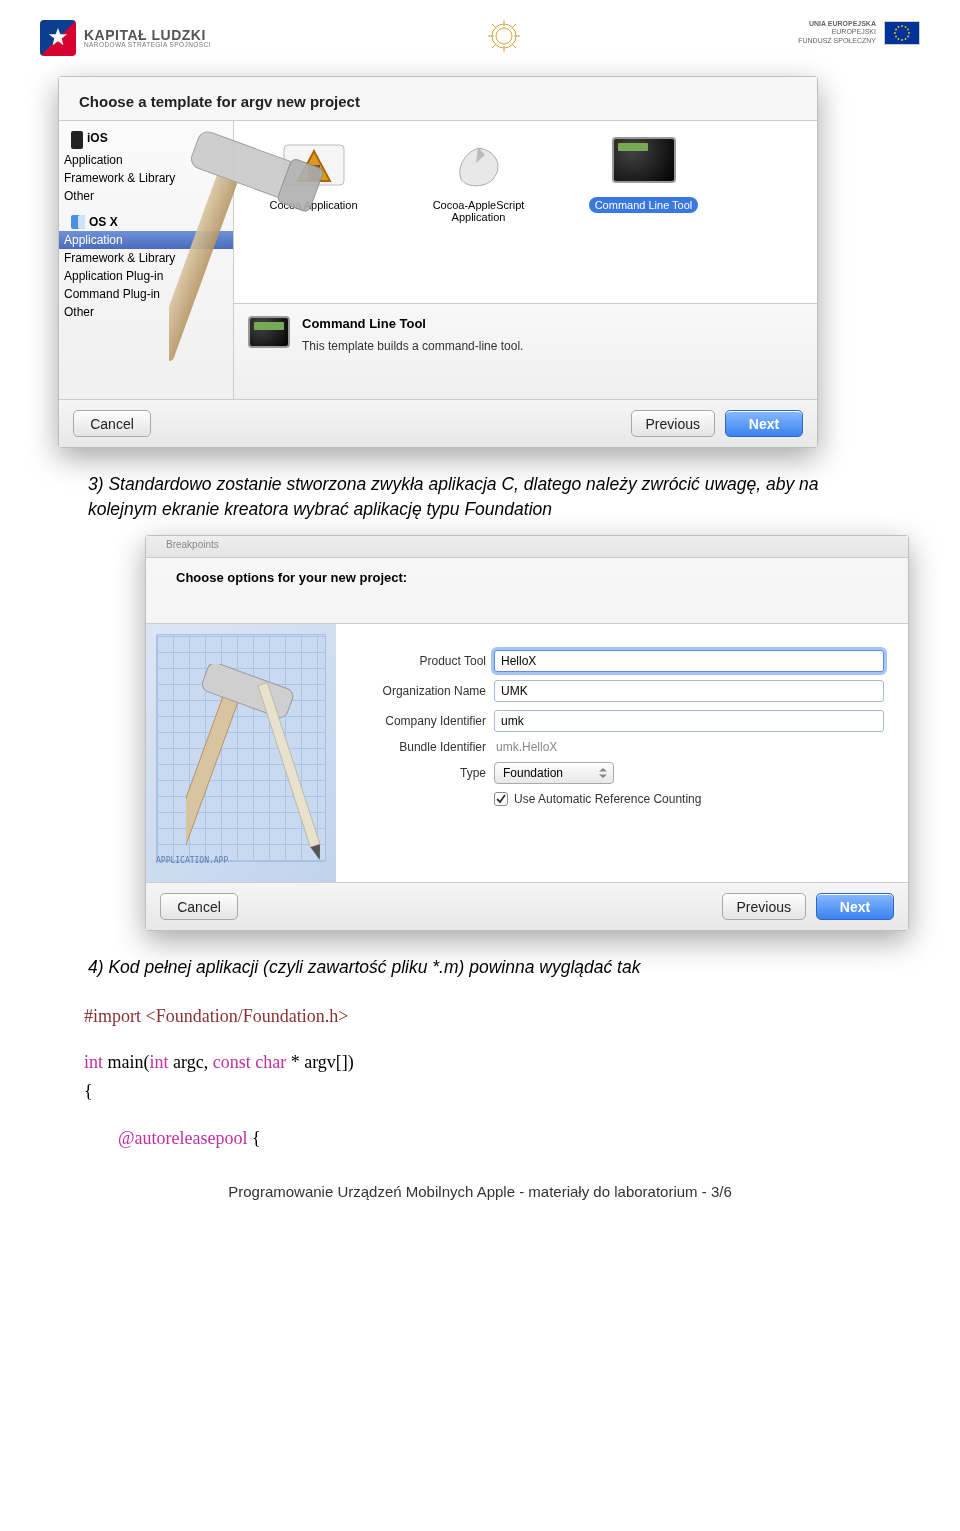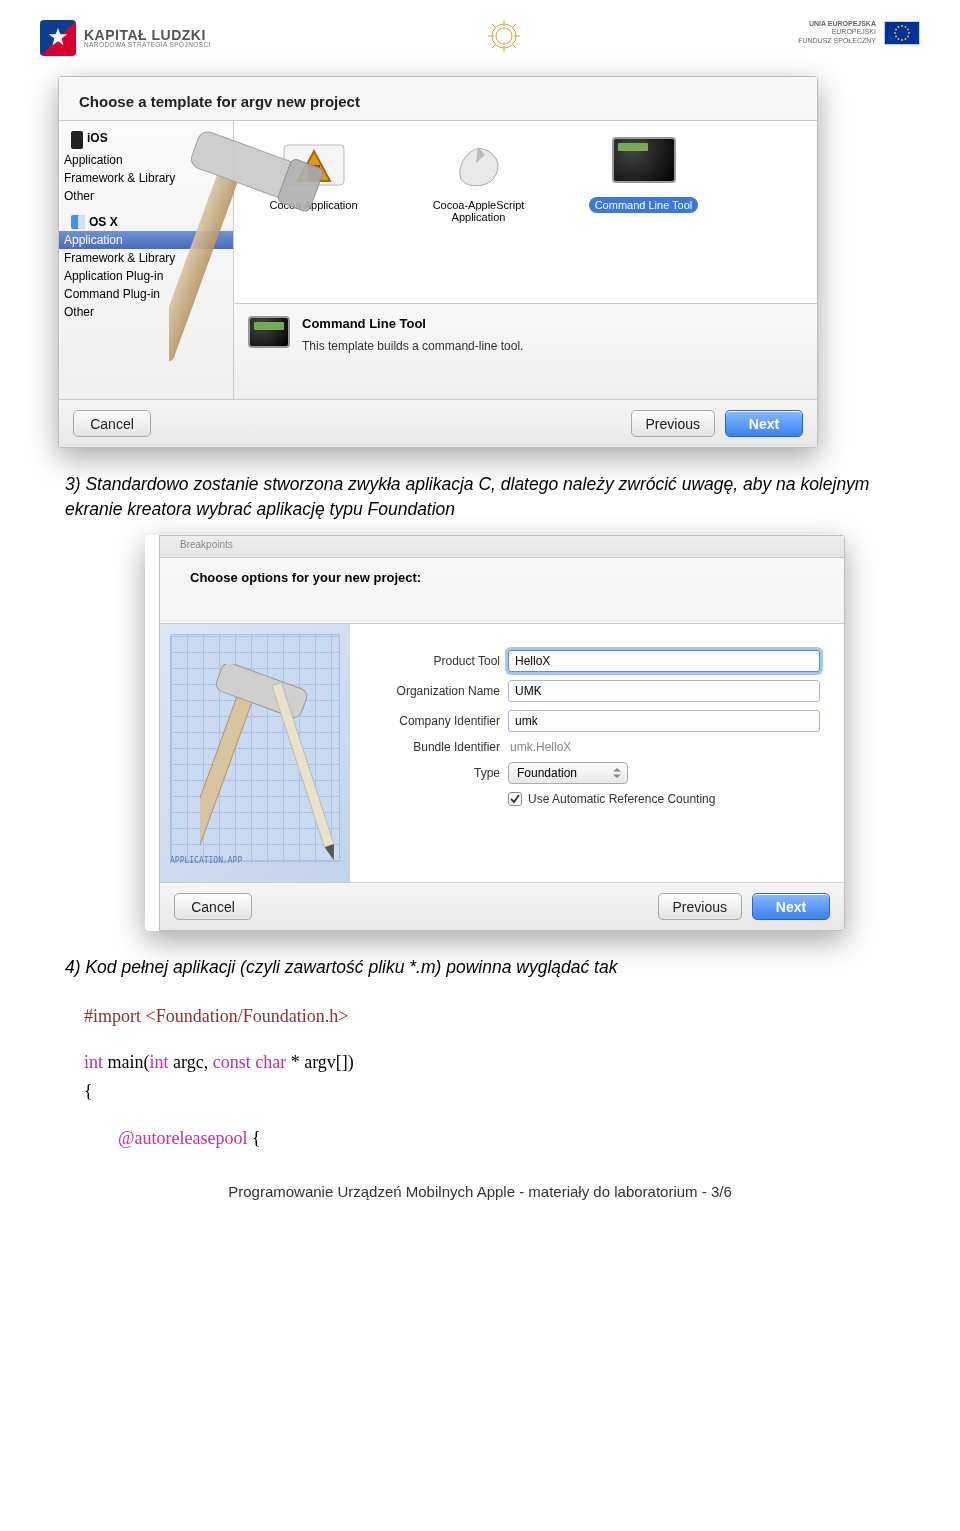--- a/index.html
+++ b/index.html
@@ -39,24 +39,24 @@
   .desc-pane .mini-icon { width:42px; height:36px; }
   .desc-pane .d-title { font-weight:700; font-size:13px; margin-bottom:8px; }
   .desc-pane .d-text { font-size:12px; color:#333; }
   .dialog-footer { display:flex; justify-content:space-between; padding:10px 14px; background:linear-gradient(#f5f5f5,#e8e8e8); font-family:"Lucida Grande","Helvetica Neue",Arial,sans-serif; }
   .mac-btn { min-width:78px; height:27px; padding:0 14px; border:1px solid #a8a8a8; border-radius:5px; background:linear-gradient(#fdfdfd,#e4e4e4); font-size:14px; color:#222; box-shadow:0 1px 0 #fff inset; }
   .mac-btn.primary { background:linear-gradient(#87b9ff,#3b82ef); border-color:#2d66c7; color:#fff; font-weight:600; }
   .btn-row-right { display:flex; gap:10px; }
   .hammer { position:absolute; left:110px; top:10px; opacity:0.9; }
 
   
-  .body-text { font-style: italic; font-size: 17.5px; line-height:1.4; margin: 18px 44px 14px 25px; color:#000; }
-
-  
-  .shot-wrap2 { margin: 4px 0 24px 105px; width:700px; box-shadow:0 10px 30px rgba(0,0,0,0.35); border-radius:4px; overflow:hidden;padding-left:14px; }
+  .body-text { font-style: italic; font-size: 17.5px; line-height:1.4; margin: 18px 44px 14px 48px; color:#000; }
+
+  
+  .shot-wrap2 { margin: 4px 0 24px 105px; width:764px; box-shadow:0 10px 30px rgba(0,0,0,0.35); border-radius:4px; overflow:hidden; }
   .tab-strip { height:22px; background:linear-gradient(#efefef,#e4e4e4); font-size:10px; color:#888; padding:3px 20px; font-family:"Lucida Grande",Arial,sans-serif; border-bottom:1px solid #ccc; }
   .dialog2-body { height:320px; background:#fff; position:relative; display:flex; }
   .left-art { width:190px; position:relative; background: linear-gradient(135deg,#dce6f5,#c1d3ec); overflow:hidden; }
   .left-art .bp { position:absolute; inset:10px 10px 20px 10px; background: repeating-linear-gradient(0deg,#aac4e8 0,#aac4e8 1px,transparent 1px,transparent 16px), repeating-linear-gradient(90deg,#aac4e8 0,#aac4e8 1px,transparent 1px,transparent 16px),#c9d9ef; border:1px solid #a8bfe0; border-radius:2px; }
   .left-art .pencil { position:absolute; left:40px; top:40px; }
   .form-area { flex:1; padding:26px 24px 10px 10px; font-family:"Lucida Grande","Helvetica Neue",Arial,sans-serif; font-size:12px; }
   .form-title { font-weight:700; font-size:13px; text-align:left; margin: -2px 0 30px 10px; }
   .form-row { display:flex; align-items:center; margin-bottom:8px; gap:8px; }
   .form-row label { width:140px; text-align:right; color:#333; font-size:12px; }
   .mac-input { flex:1; height:22px; border:1px solid #a8b8d8; border-radius:3px; padding:0 6px; font-size:12px; background:#fff; }

